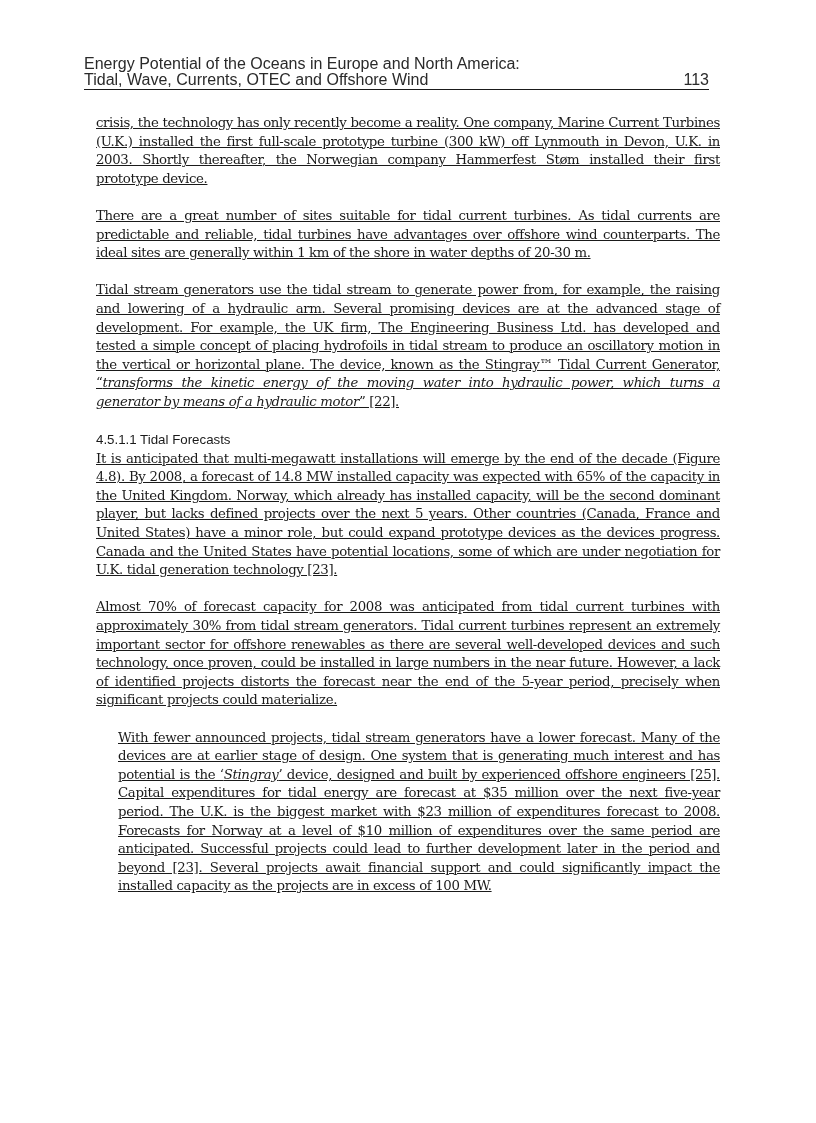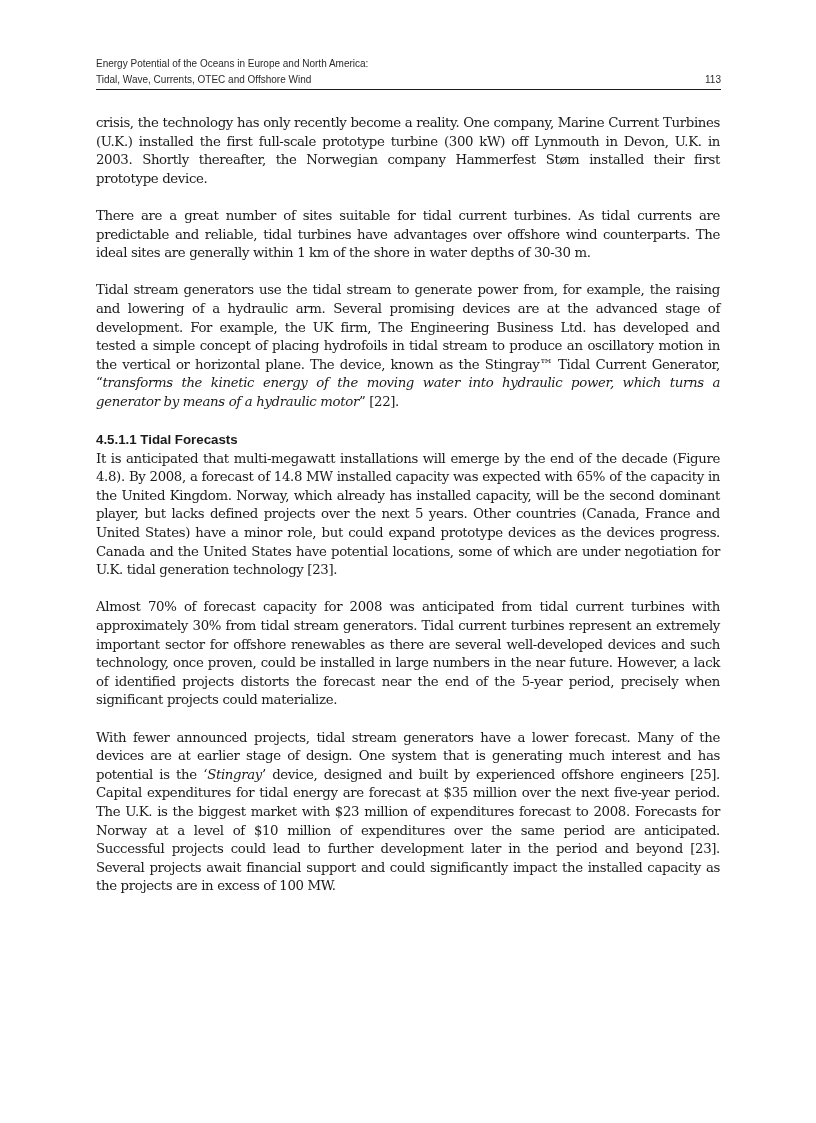--- a/index.html
+++ b/index.html
@@ -9,25 +9,25 @@
     }
     body {
       width: 816px;
       height: 1123px;
       position: relative;
       overflow: hidden;
       color: #1a1a1a;
     }
     .page-header {
       position: absolute;
-      left: 96px;
+      left: 84px;
       top: 56px;
       width: 625px;
       font-family: "Liberation Sans", sans-serif;
-      font-size: 10px;
+      font-size: 16px;
       line-height: 16px;
       color: #2a2a2a;
     }
     .page-header .row {
       display: flex;
       justify-content: space-between;
       align-items: baseline;
     }
     .page-header .rule {
       height: 0;
@@ -42,27 +42,29 @@
       font-family: "DejaVu Serif", serif;
       font-size: 13.3px;
       line-height: 18.6px;
       letter-spacing: -0.35px;
       color: #1a1a1a;
     }
     .body-text p {
       margin: 0 0 18.6px 0;
       text-align: justify;
       text-justify: inter-word;
+      text-decoration: underline;
     }
     .body-text p.no-gap {
       margin-bottom: 0;
+      margin-left: 22px;
     }
     .body-text h3 {
       font-family: "Liberation Sans", sans-serif;
-      font-weight: bold;
+      font-weight: normal;
       font-size: 13.3px;
       line-height: 18.6px;
       letter-spacing: 0;
       margin: 0;
       padding-top: 1px;
       color: #1a1a1a;
     }
     .body-text em {
       font-style: italic;
     }
@@ -75,21 +77,21 @@
   <div class="row">
     <span>Tidal, Wave, Currents, OTEC and Offshore Wind</span>
     <span>113</span>
   </div>
   <div class="rule"></div>
 </div>
 
 <div class="body-text">
   <p>crisis, the technology has only recently become a reality. One company, Marine Current Turbines (U.K.) installed the first full-scale prototype turbine (300 kW) off Lynmouth in Devon, U.K. in 2003. Shortly thereafter, the Norwegian company Hammerfest Støm installed their first prototype device.</p>
 
-  <p>There are a great number of sites suitable for tidal current turbines. As tidal currents are predictable and reliable, tidal turbines have advantages over offshore wind counterparts. The ideal sites are generally within 1 km of the shore in water depths of 30-30 m.</p>
+  <p>There are a great number of sites suitable for tidal current turbines. As tidal currents are predictable and reliable, tidal turbines have advantages over offshore wind counterparts. The ideal sites are generally within 1 km of the shore in water depths of 20-30 m.</p>
 
   <p><span>Tidal stream generators use the tidal stream to generate power from, for example, the raising and lowering of a hydraulic arm. Several promising devices are at the advanced stage of development. For example, the UK firm, The Engineering Business Ltd. has developed and tested a simple concept of placing hydrofoils in tidal stream to produce an oscillatory motion in the vertical or horizontal plane. The device, known as the Stingray™ Tidal Current Generator, “</span><em>transforms the kinetic energy of the moving water into hydraulic power, which turns a generator by means of a hydraulic motor</em><span>” [22].</span></p>
 
   <h3>4.5.1.1 Tidal Forecasts</h3>
   <p>It is anticipated that multi-megawatt installations will emerge by the end of the decade (Figure 4.8). By 2008, a forecast of 14.8 MW installed capacity was expected with 65% of the capacity in the United Kingdom. Norway, which already has installed capacity, will be the second dominant player, but lacks defined projects over the next 5 years. Other countries (Canada, France and United States) have a minor role, but could expand prototype devices as the devices progress.  Canada and the United States have potential locations, some of which are under negotiation for U.K. tidal generation technology [23].</p>
 
   <p>Almost 70% of forecast capacity for 2008 was anticipated from tidal current turbines with approximately 30% from tidal stream generators. Tidal current turbines represent an extremely important sector for offshore renewables as there are several well-developed devices and such technology, once proven, could be installed in large numbers in the near future. However, a lack of identified projects distorts the forecast near the end of the 5-year period, precisely when significant projects could materialize.</p>
 
 
   <p class="no-gap"><span>With fewer announced projects, tidal stream generators have a lower forecast. Many of the devices are at earlier stage of design. One system that is generating much interest and has potential is the ‘</span><em>Stingray</em><span>’ device, designed and built by experienced offshore engineers [25]. Capital expenditures for tidal energy are forecast at $35 million over the next five-year period. The U.K. is the biggest market with $23 million of expenditures forecast to 2008. Forecasts for Norway at a level of $10 million of expenditures over the same period are anticipated. Successful projects could lead to further development later in the period and beyond [23]. Several projects await financial support and could significantly impact the installed capacity as the projects are in excess of 100 MW.</span></p>

